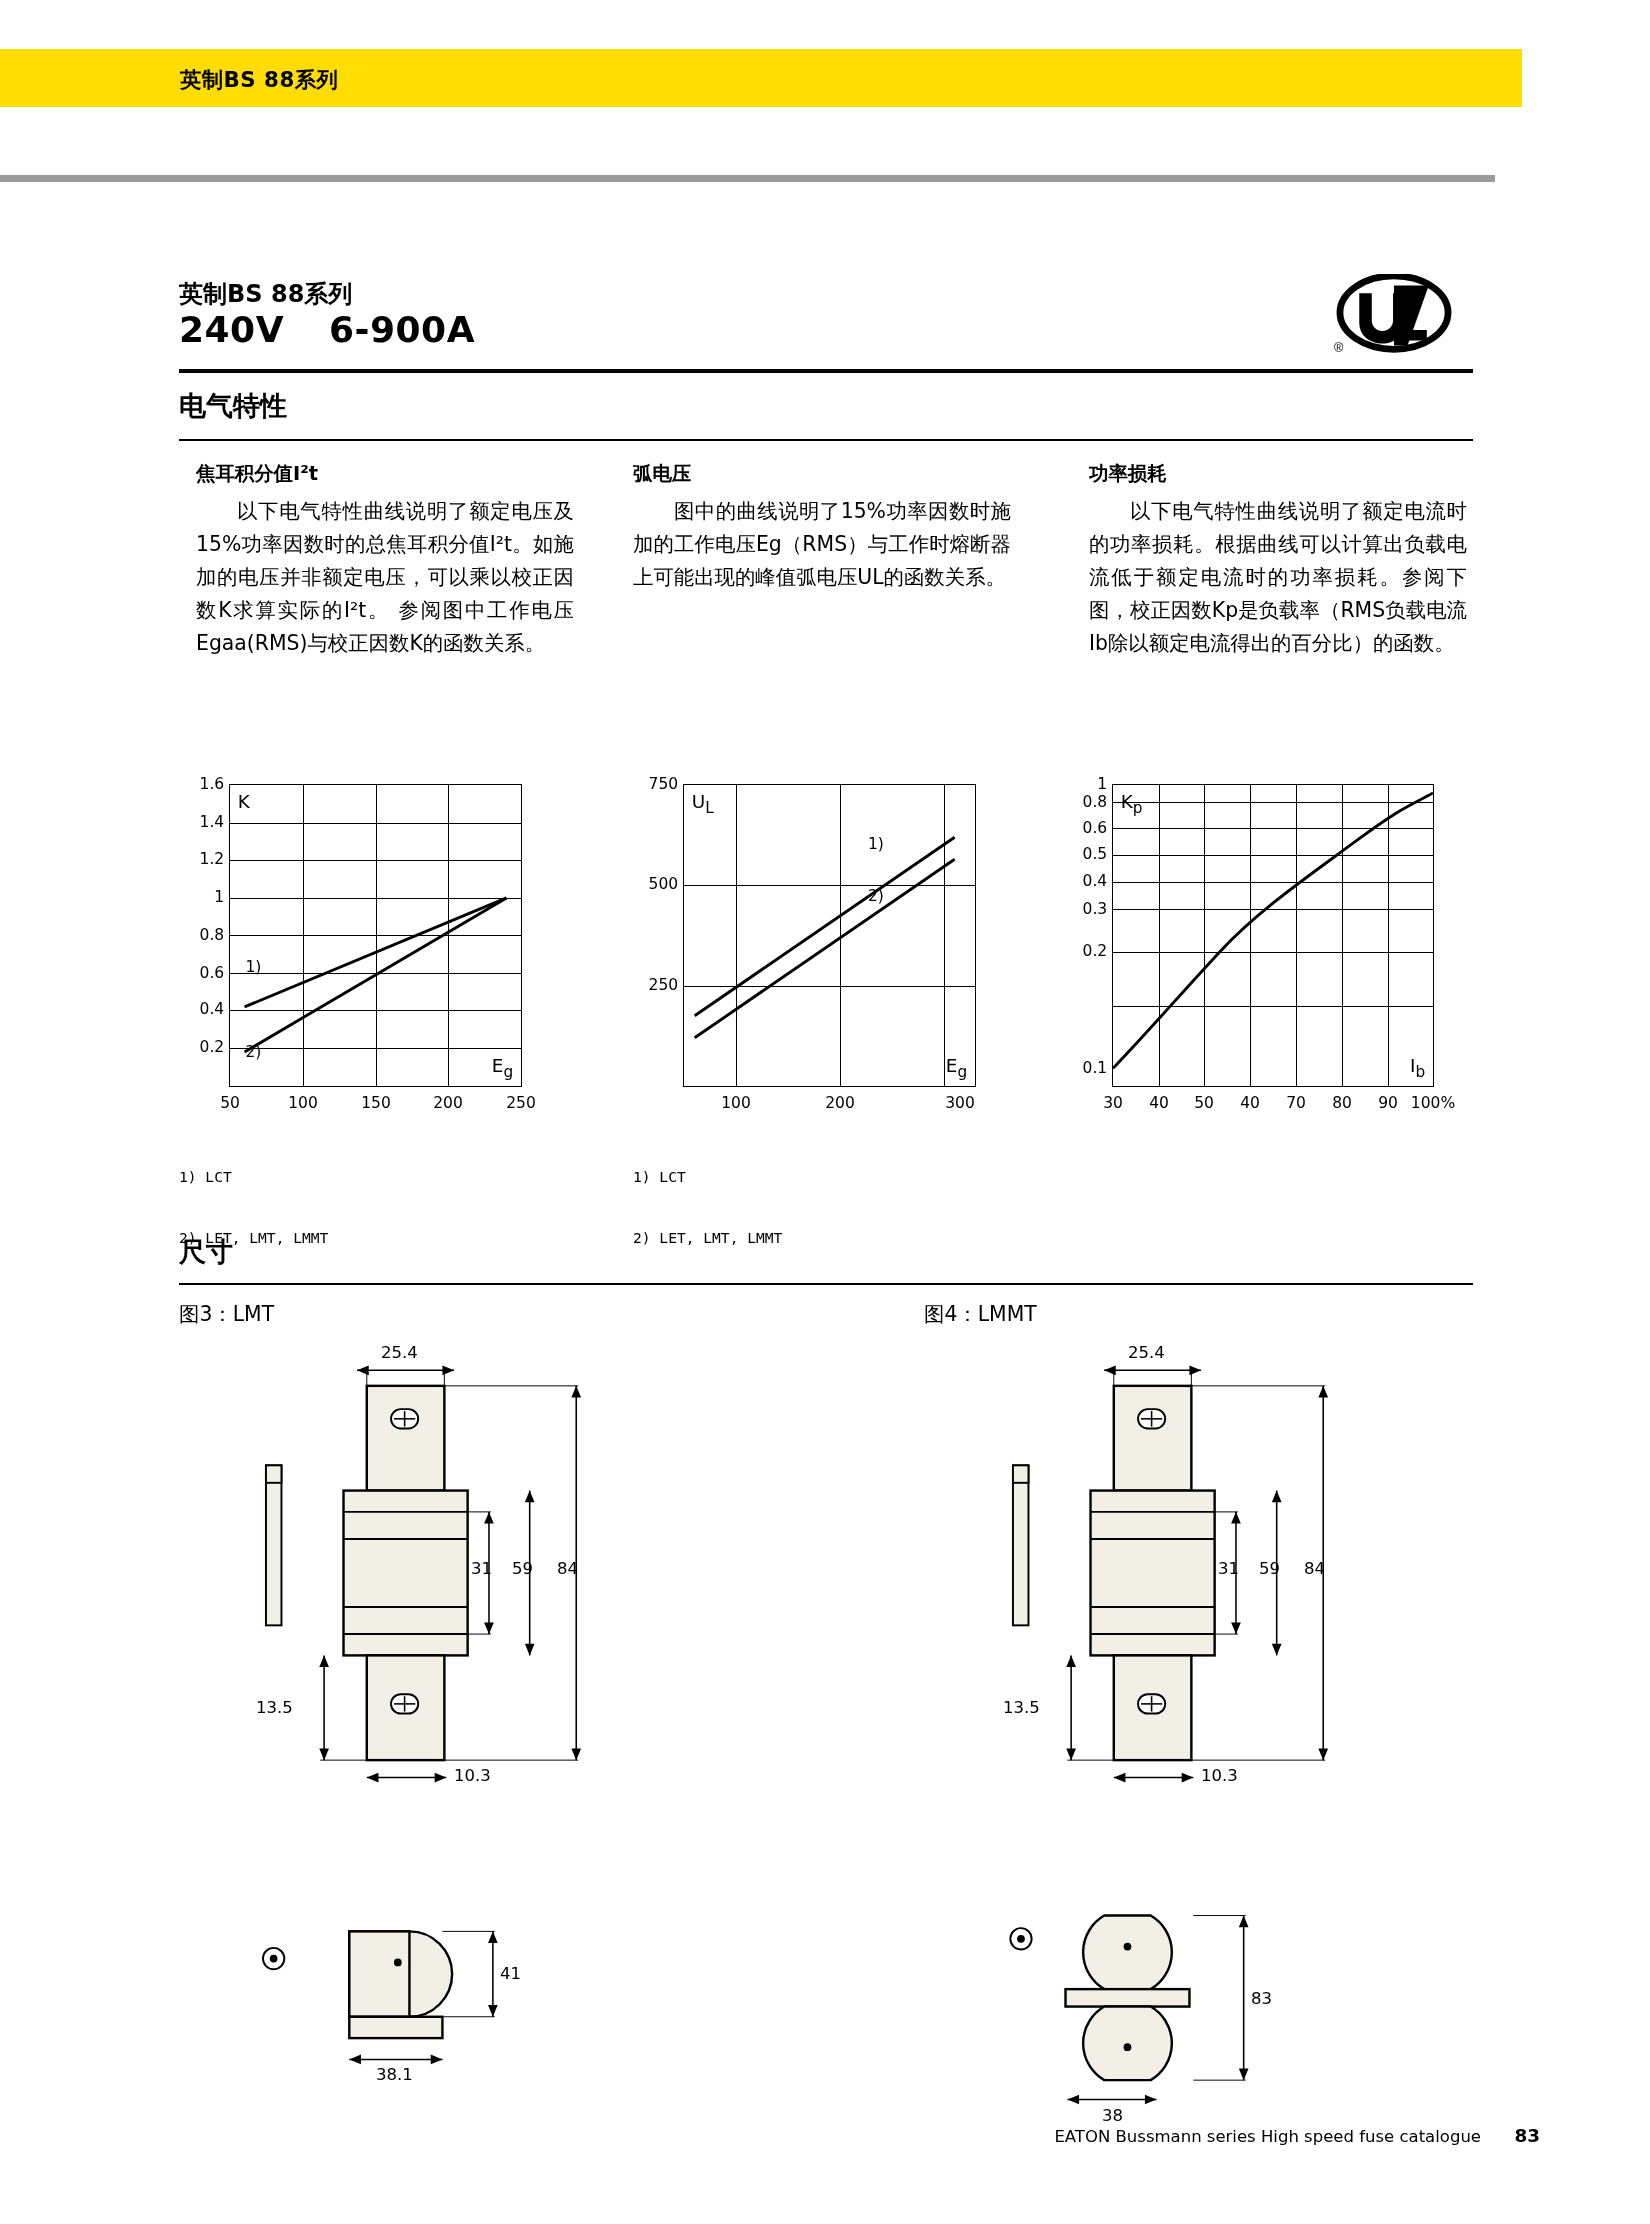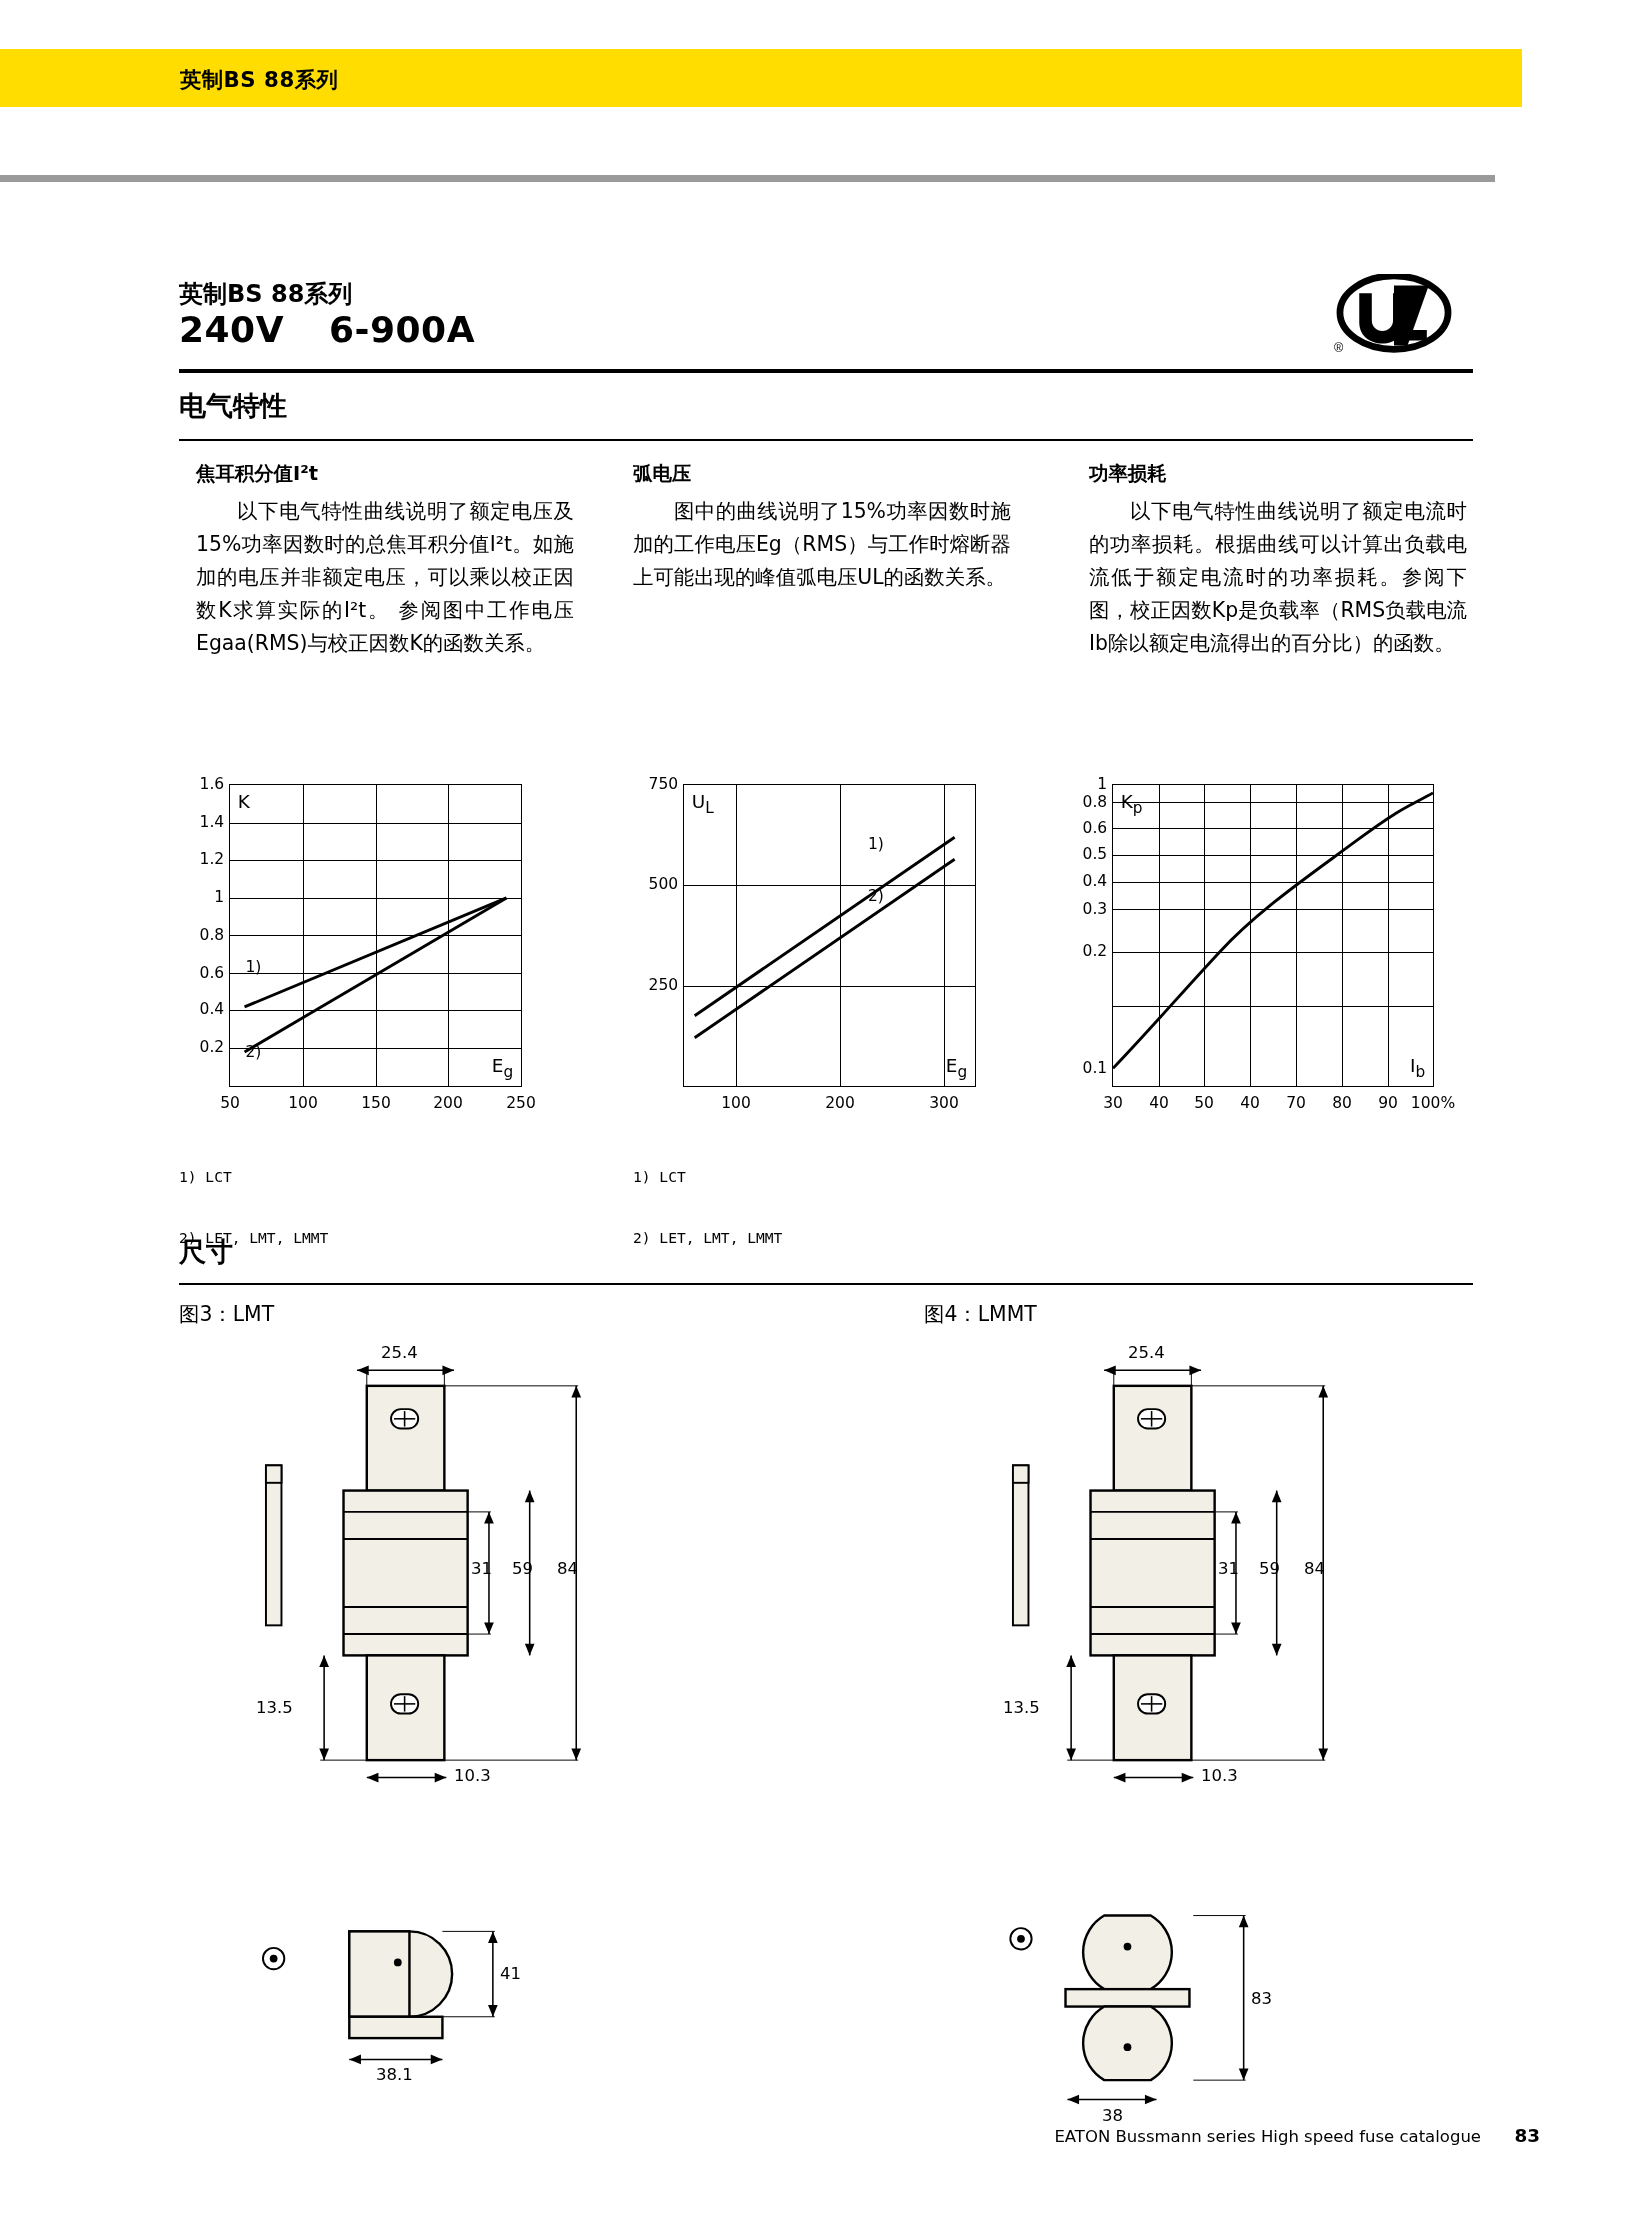--- a/index.html
+++ b/index.html
@@ -259,21 +259,21 @@
 
         <line x1="11" y1="260.4" x2="279" y2="76.4" stroke="#000" stroke-width="3"></line>
       </svg>
 
       <span class="ytick" style="top:-9.7px;">750</span>
       <span class="ytick" style="top:90px;">500</span>
       <span class="ytick" style="top:191px;">250</span>
 
       <span class="xtick" style="left:52px;">100</span>
       <span class="xtick" style="left:156px;">200</span>
-      <span class="xtick" style="left:260px;text-align:right;">300</span>
+      <span class="xtick" style="left:276px;text-align:right;">300</span>
     </div>
     <div class="legend" style="left:0px;top:342px;">
       <div>1) LCT</div>
       <div>2) LET, LMT, LMMT</div>
     </div>
   </div>
 
   <div class="chart-wrap" id="chart3">
     <div class="plot" style="width:320px;height:301px;margin-left:50px;">
 

